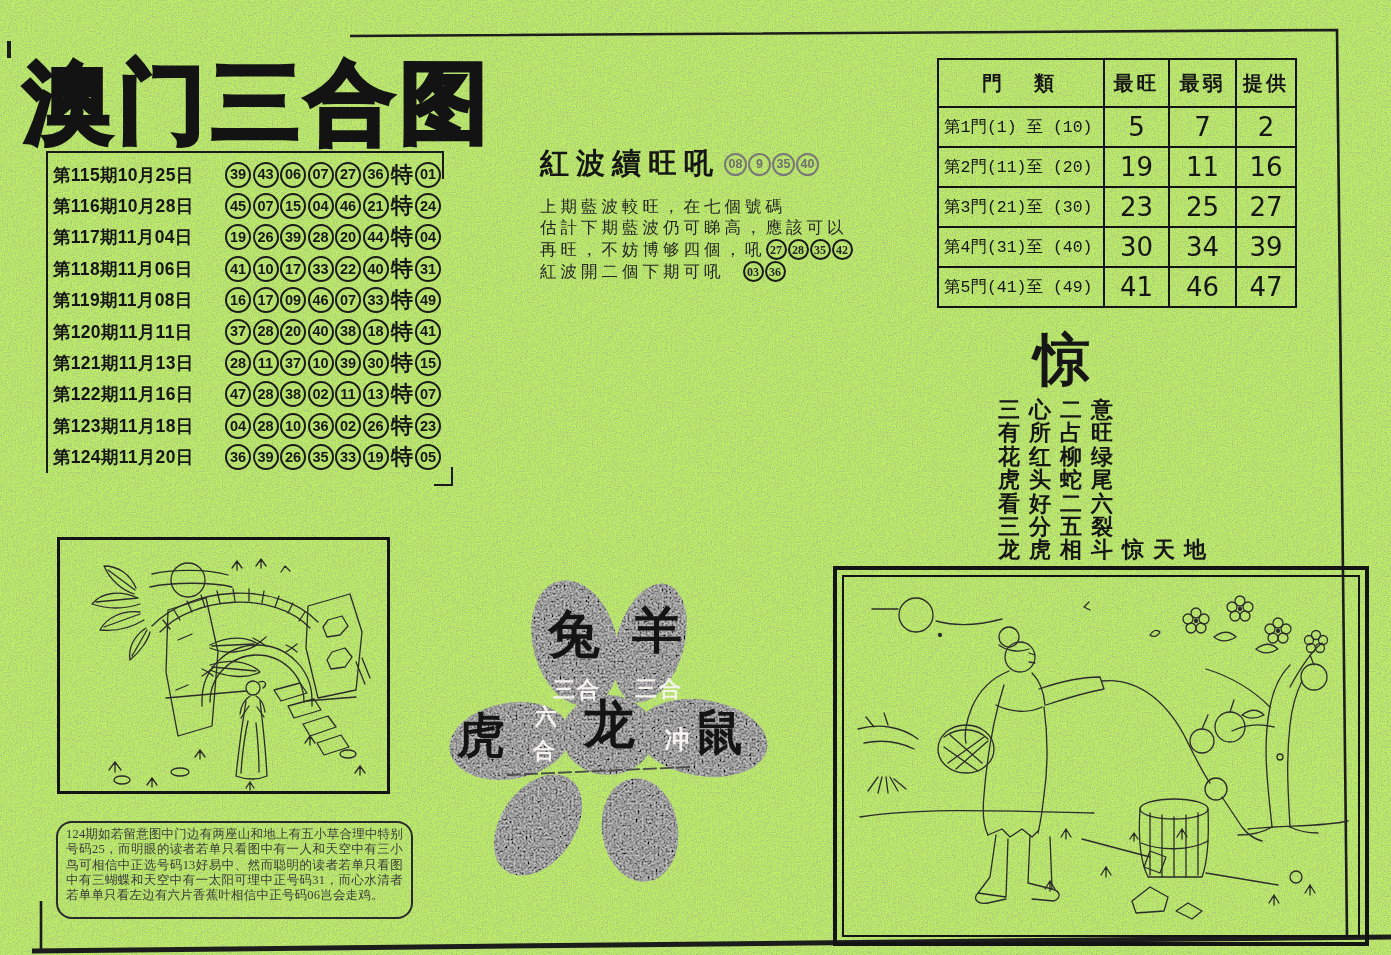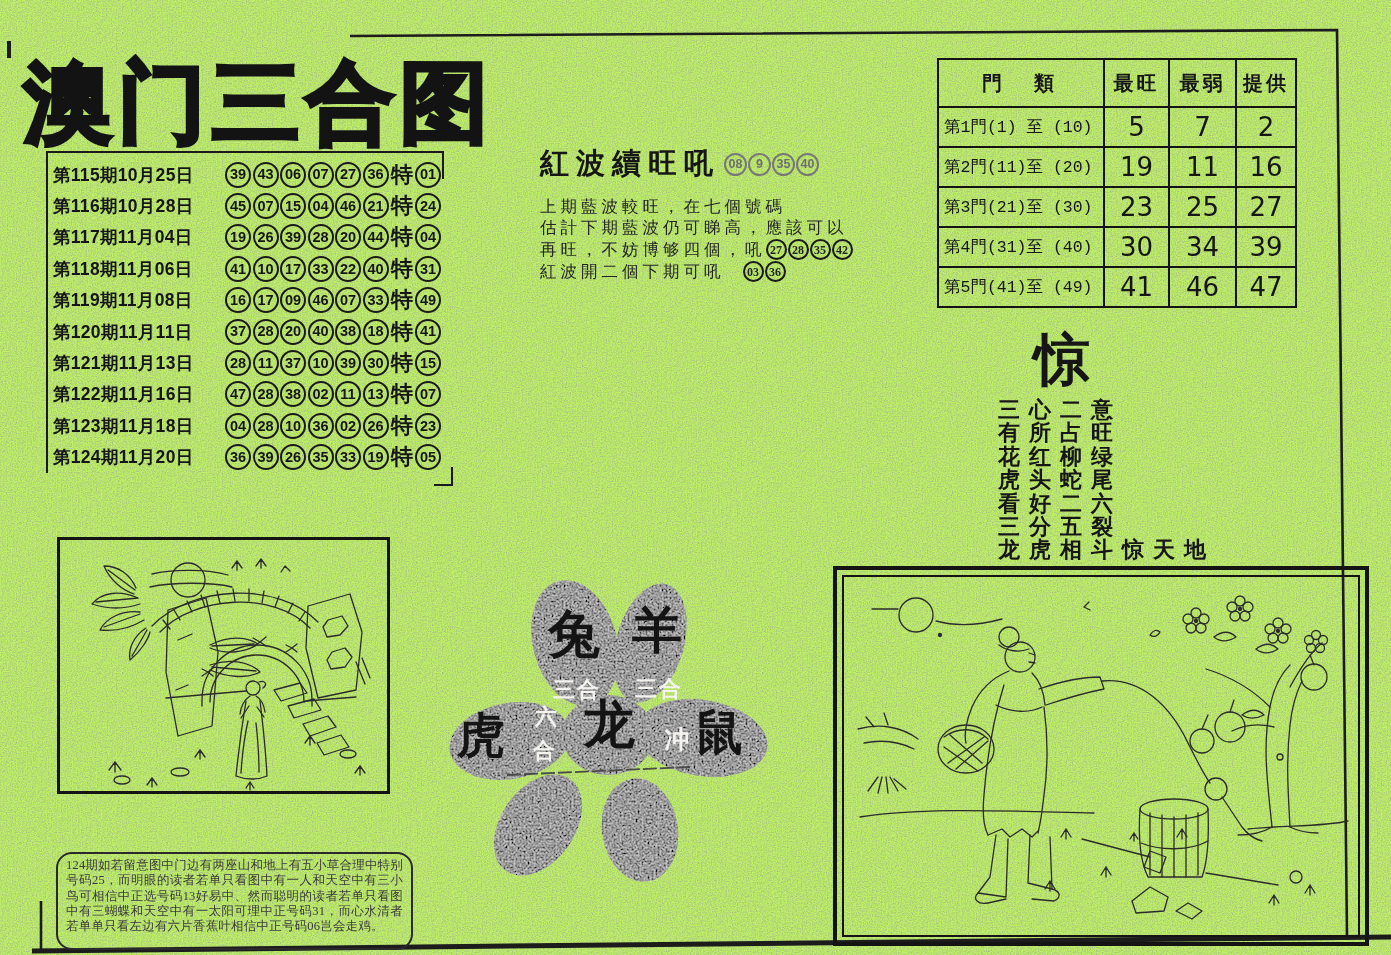--- a/index.html
+++ b/index.html
@@ -49,21 +49,21 @@
                 padding-left:5px;white-space:nowrap;letter-spacing:0;}
   .stats td.num{font-family:"DejaVu Sans",sans-serif;font-size:26px;font-weight:400;}
 
   
   .jing{position:absolute;left:990px;top:330px;}
   .jing-big{font-size:56px;font-weight:900;margin-left:44px;line-height:60px;letter-spacing:0;}
   .jing-idioms{margin-top:8px;margin-left:8px;font-weight:900;font-size:22px;
                letter-spacing:9px;line-height:23.4px;white-space:nowrap;}
 
   
-  .note{position:absolute;left:56px;top:852px;width:357px;height:98px;border:2.5px solid #2a2a2a;
+  .note{position:absolute;left:56px;top:821px;width:357px;height:98px;border:2.5px solid #2a2a2a;
         border-radius:16px;padding:4px 8px;font-family:"Liberation Serif",serif;
         font-size:12.5px;line-height:15.3px;color:#3a3a3a;text-align:justify;letter-spacing:0.2px;}
   .note p{margin:0;}
 
   
   .illu-left{position:absolute;left:57px;top:537px;width:333px;height:257px;border:3px solid #141414;}
   .illu-right{position:absolute;left:833px;top:566px;width:536px;height:380px;border:4px solid #141414;padding:5px;}
   .illu-right-inner{width:100%;height:100%;border:2px solid #141414;}
   .sketch{stroke:#2b2b2b;stroke-width:1.3;fill:none;stroke-linecap:round;stroke-linejoin:round;}
 

